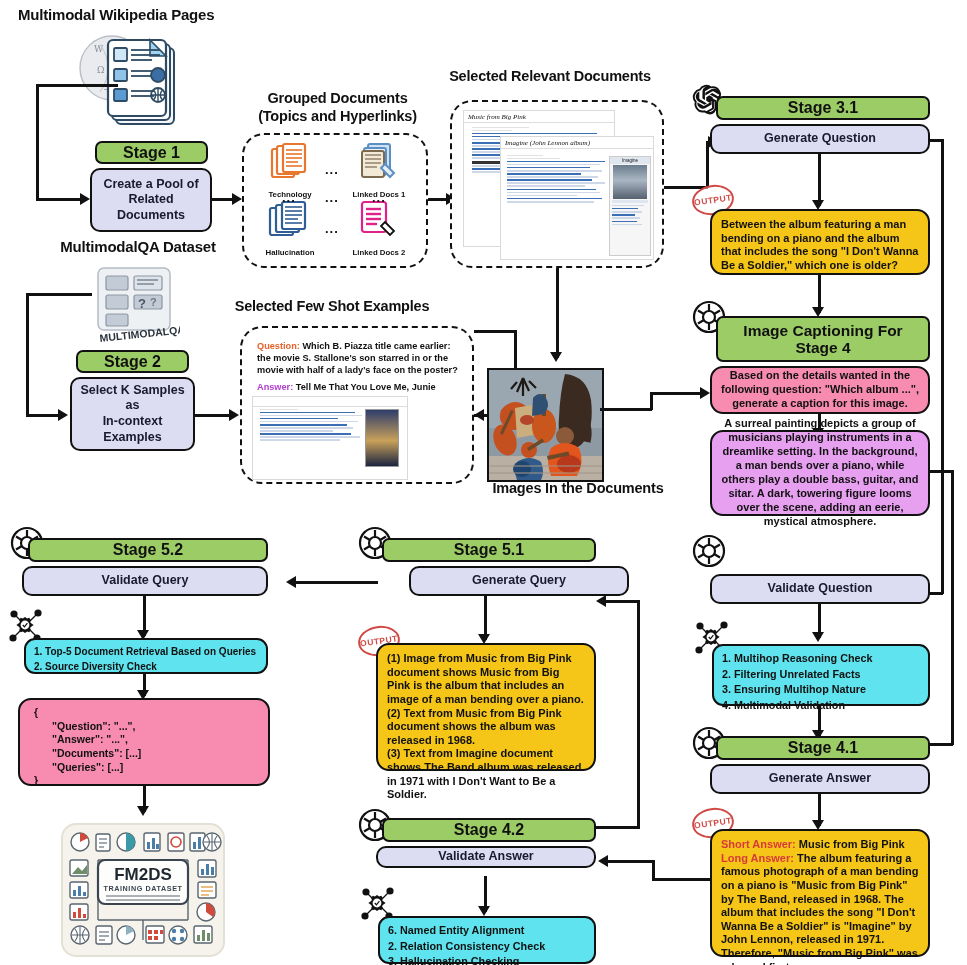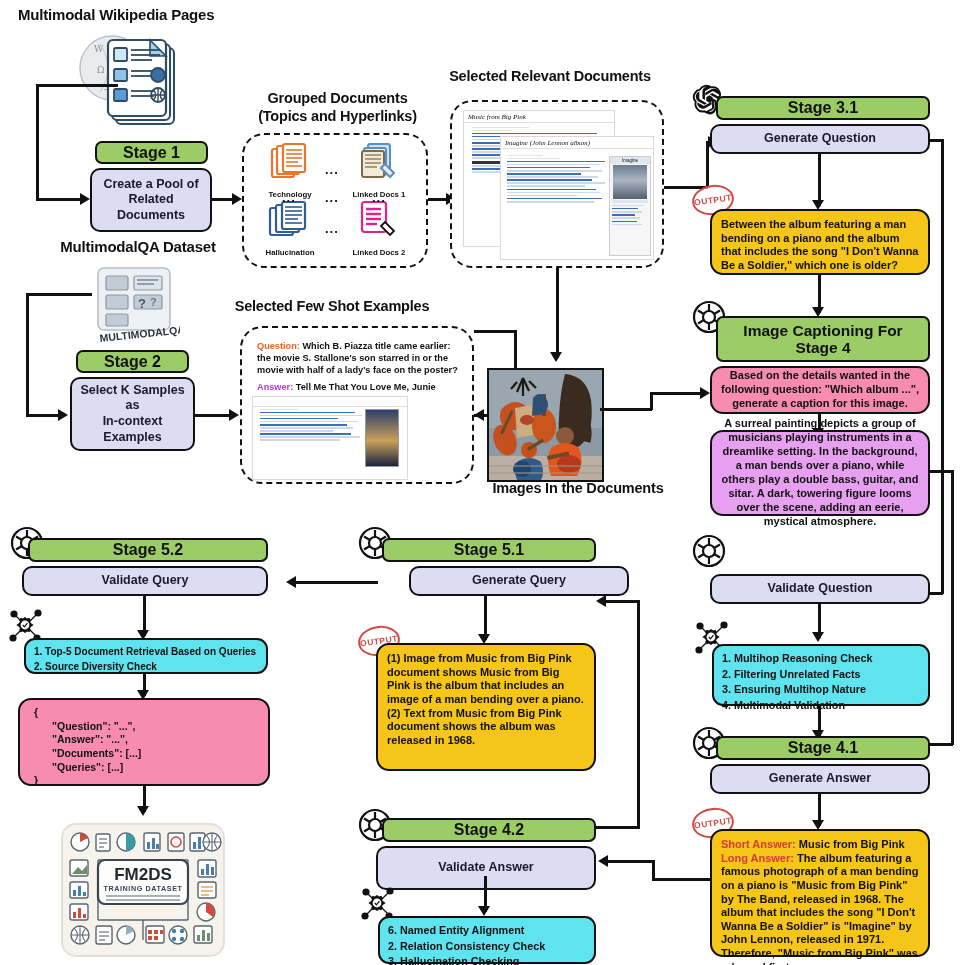--- a/index.html
+++ b/index.html
@@ -534,21 +534,21 @@
   <div class="arrow ar-l" style="left:598px;top:855px;"></div>
 
   <div class="abs swirl" style="left:358px;top:808px;">
     <svg viewBox="0 0 34 34" width="34" height="34">
       <circle cx="17" cy="17" r="15" fill="none" stroke="#111" stroke-width="2.2"></circle>
       <path d="M17 4 v26 M6 10.5 l22 13 M6 23.5 l22 -13" stroke="#111" stroke-width="2.2" fill="none"></path>
       <circle cx="17" cy="17" r="6" fill="#fff" stroke="#111" stroke-width="2.2"></circle>
     </svg>
   </div>
   <div class="abs stage-head" style="left:382px;top:818px;width:214px;height:24px;">Stage 4.2</div>
-  <div class="abs act" style="left:376px;top:846px;width:220px;height:44px;">Validate Answer</div>
+  <div class="abs act" style="left:376px;top:846px;width:220px;height:22px;">Validate Answer</div>
 
   <div class="abs gear" style="left:360px;top:886px;">
     <svg viewBox="0 0 40 36" width="40" height="36">
       <circle cx="6" cy="6" r="3.6" fill="#111"></circle>
         <circle cx="30" cy="5" r="3.6" fill="#111"></circle>
       <circle cx="5" cy="30" r="3.6" fill="#111"></circle>
         <circle cx="29" cy="30" r="3.6" fill="#111"></circle>
       <line x1="6" y1="6" x2="30" y2="30" stroke="#111" stroke-width="1.2"></line>
       <line x1="30" y1="5" x2="5" y2="30" stroke="#111" stroke-width="1.2"></line>
       <g transform="translate(17,17)">
@@ -582,20 +582,21 @@
   <div class="abs stage-head" style="left:382px;top:538px;width:214px;height:24px;">Stage 5.1</div>
   <div class="abs act" style="left:376px;top:566px;width:220px;height:30px;margin-left:33px;">Generate Query</div>
 
   <div class="abs stamp" style="left:358px;top:626px;">OUTPUT</div>
   <div class="ln lnv" style="left:484px;top:596px;height:44px;"></div>
   <div class="arrow ar-d" style="left:478px;top:634px;"></div>
 
   <div class="abs out-yellow" style="left:376px;top:643px;width:220px;height:128px;">
     <div>(1) Image from Music from Big Pink document shows Music from Big Pink is the album that includes an image of a man bending over a piano.</div>
     <div>(2) Text from Music from Big Pink document shows the album was released in 1968.</div>
+    <div>(3) Text from Imagine document shows The Band album was released in 1971 with I Don't Want to Be a Soldier.</div>
   </div>
 
   <div class="ln lnh" style="left:290px;top:581px;width:88px;"></div>
   <div class="arrow ar-l" style="left:286px;top:576px;"></div>
 
   <div class="abs swirl" style="left:10px;top:526px;">
     <svg viewBox="0 0 34 34" width="34" height="34">
       <circle cx="17" cy="17" r="15" fill="none" stroke="#111" stroke-width="2.2"></circle>
       <path d="M17 4 v26 M6 10.5 l22 13 M6 23.5 l22 -13" stroke="#111" stroke-width="2.2" fill="none"></path>
       <circle cx="17" cy="17" r="6" fill="#fff" stroke="#111" stroke-width="2.2"></circle>

